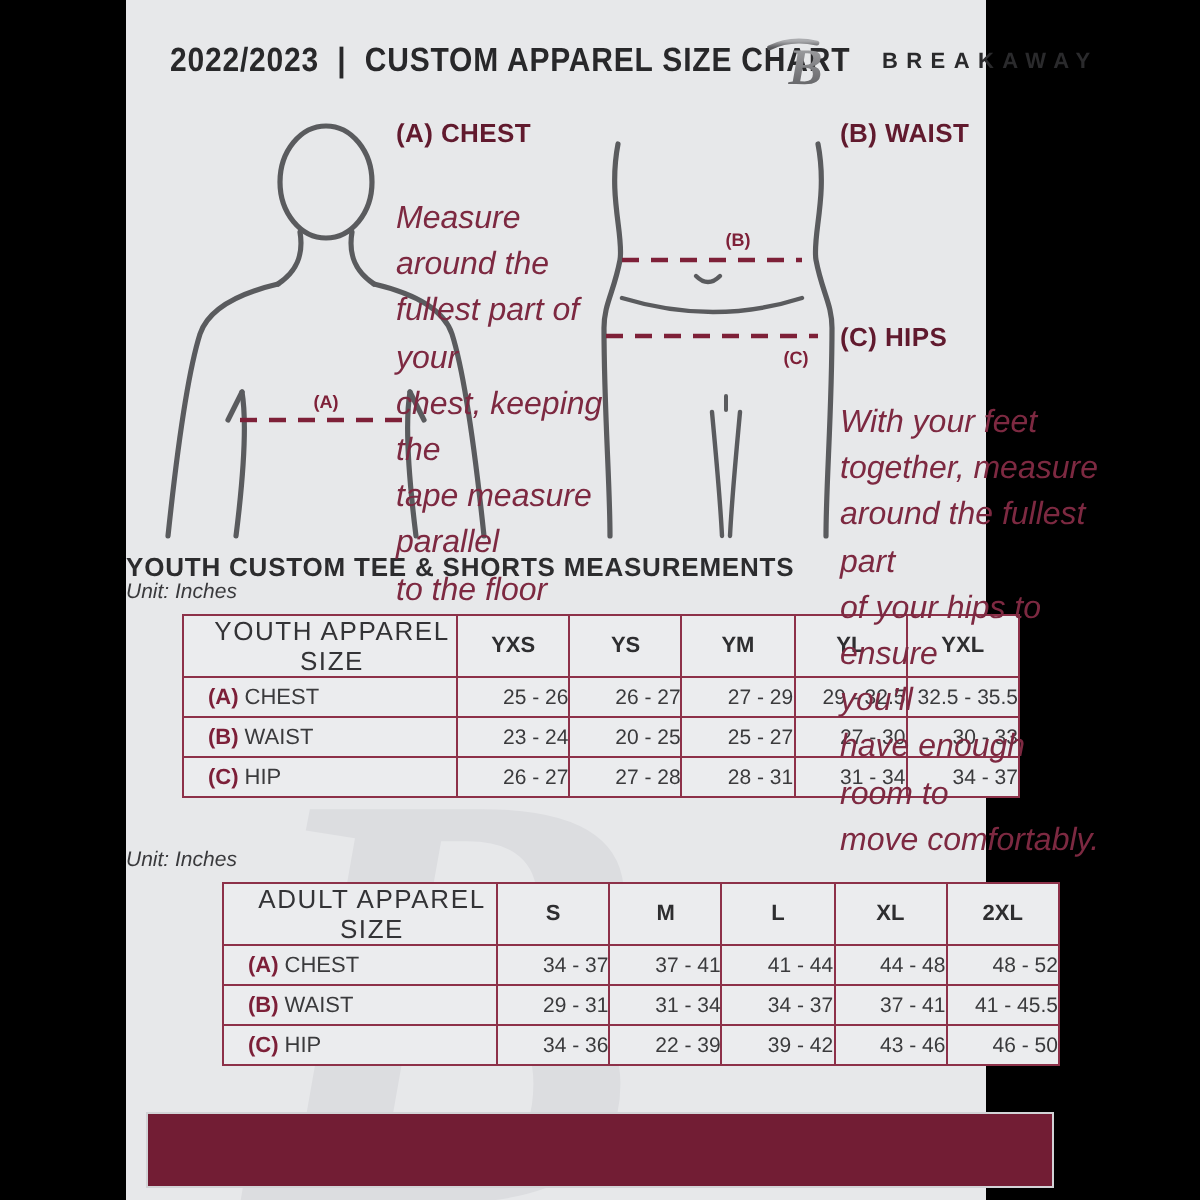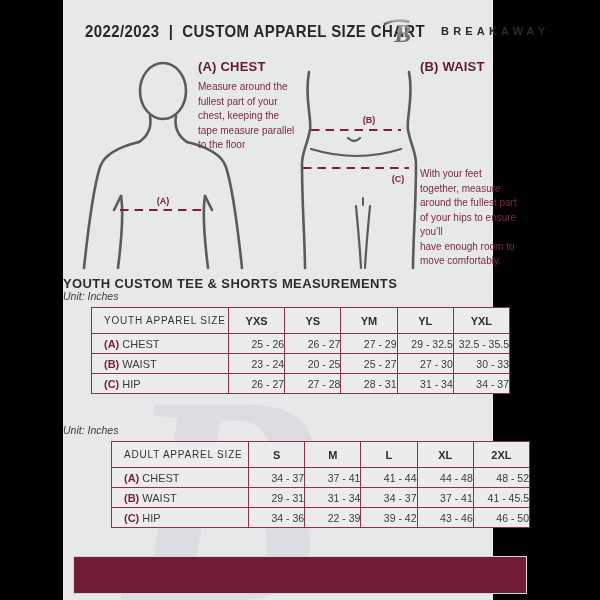--- a/index.html
+++ b/index.html
@@ -17,21 +17,21 @@
                 transform-origin:left top;}
   .brand{position:absolute;left:319px;top:15px;z-index:2;display:flex;align-items:center;gap:5px;}
   .brand-name{font-size:11px;font-weight:700;letter-spacing:4.2px;color:#2A2A2C;padding-left:20px;}
 
   
   .figures{position:absolute;left:0;top:55px;z-index:1;}
 
   
   .guide{position:absolute;z-index:2;}
   .g-head{font-size:13px;font-weight:800;color:#611A2E;letter-spacing:.2px;}
-  .g-body{margin-top:6px;font-size:10px;color:#7D2941;line-height:1.45;
+  .g-body{margin-top:24px;font-size:16px;font-style:italic;color:#7D2941;line-height:1.45;
           white-space:pre-line;}
   .guide.chest{left:135px;top:59px;width:112px;}
   .guide.waist{left:357px;top:59px;width:124px;}
   .guide.hips{left:357px;top:161px;width:130px;}
 
   
   .sec-title{position:absolute;left:0;width:474px;z-index:1;
              font-size:13px;font-weight:700;letter-spacing:.4px;color:#2C2C2E;}
   .sec-title.youth{top:276px;}
   .sec-title.adult{top:410px;}
@@ -42,22 +42,22 @@
 
   
   .size-table{position:absolute;left:28px;width:419px;z-index:1;border-collapse:collapse;
               table-layout:fixed;background:#EBECEE;}
   .size-table.youth{top:307px;}
   .size-table.adult{top:441px;margin-left:20px;}
   .size-table th,.size-table td{border:1px solid #8D3149;padding:0;}
   .size-table tr.head{height:26px;}
   .size-table tr.row{height:20px;}
   .size-table th{font-size:11px;font-weight:700;color:#2E2E30;text-align:center;}
-  .size-table th.label-col{font-weight:400;font-size:10px;letter-spacing:.8px;
-                           text-align:left;padding-left:12px;color:#333336;}
+  .size-table th.label-col{font-weight:400;font-size:13px;letter-spacing:.8px;
+                           text-align:center;padding-left:12px;color:#333336;}
   .size-table td{font-size:10.5px;color:#3A3A3C;text-align:right;}
   .size-table td.label-col{text-align:left;padding-left:12px;font-size:11px;}
   .key{color:#7C1F38;font-weight:700;margin-right:3px;}
 
   
   .footer-bar{position:absolute;left:10px;top:556px;width:452px;height:36px;z-index:1;
               background:#721D34;border:1px solid #D2D3D6;}
 </style>
 </head>
 <body>
@@ -120,20 +120,21 @@
       <div class="g-body">Measure around the
 fullest part of your
 chest, keeping the
 tape measure parallel
 to the floor</div>
     </div>
     <div class="guide waist">
       <div class="g-head">(B) WAIST</div>
     </div>
     <div class="guide hips">
+      <div class="g-head">(C) HIPS</div>
       <div class="g-body">With your feet
 together, measure
 around the fullest part
 of your hips to ensure
 you’ll
 have enough room to
 move comfortably.</div>
     </div>
 
     <div class="sec-title youth">YOUTH CUSTOM TEE &amp; SHORTS MEASUREMENTS</div>

